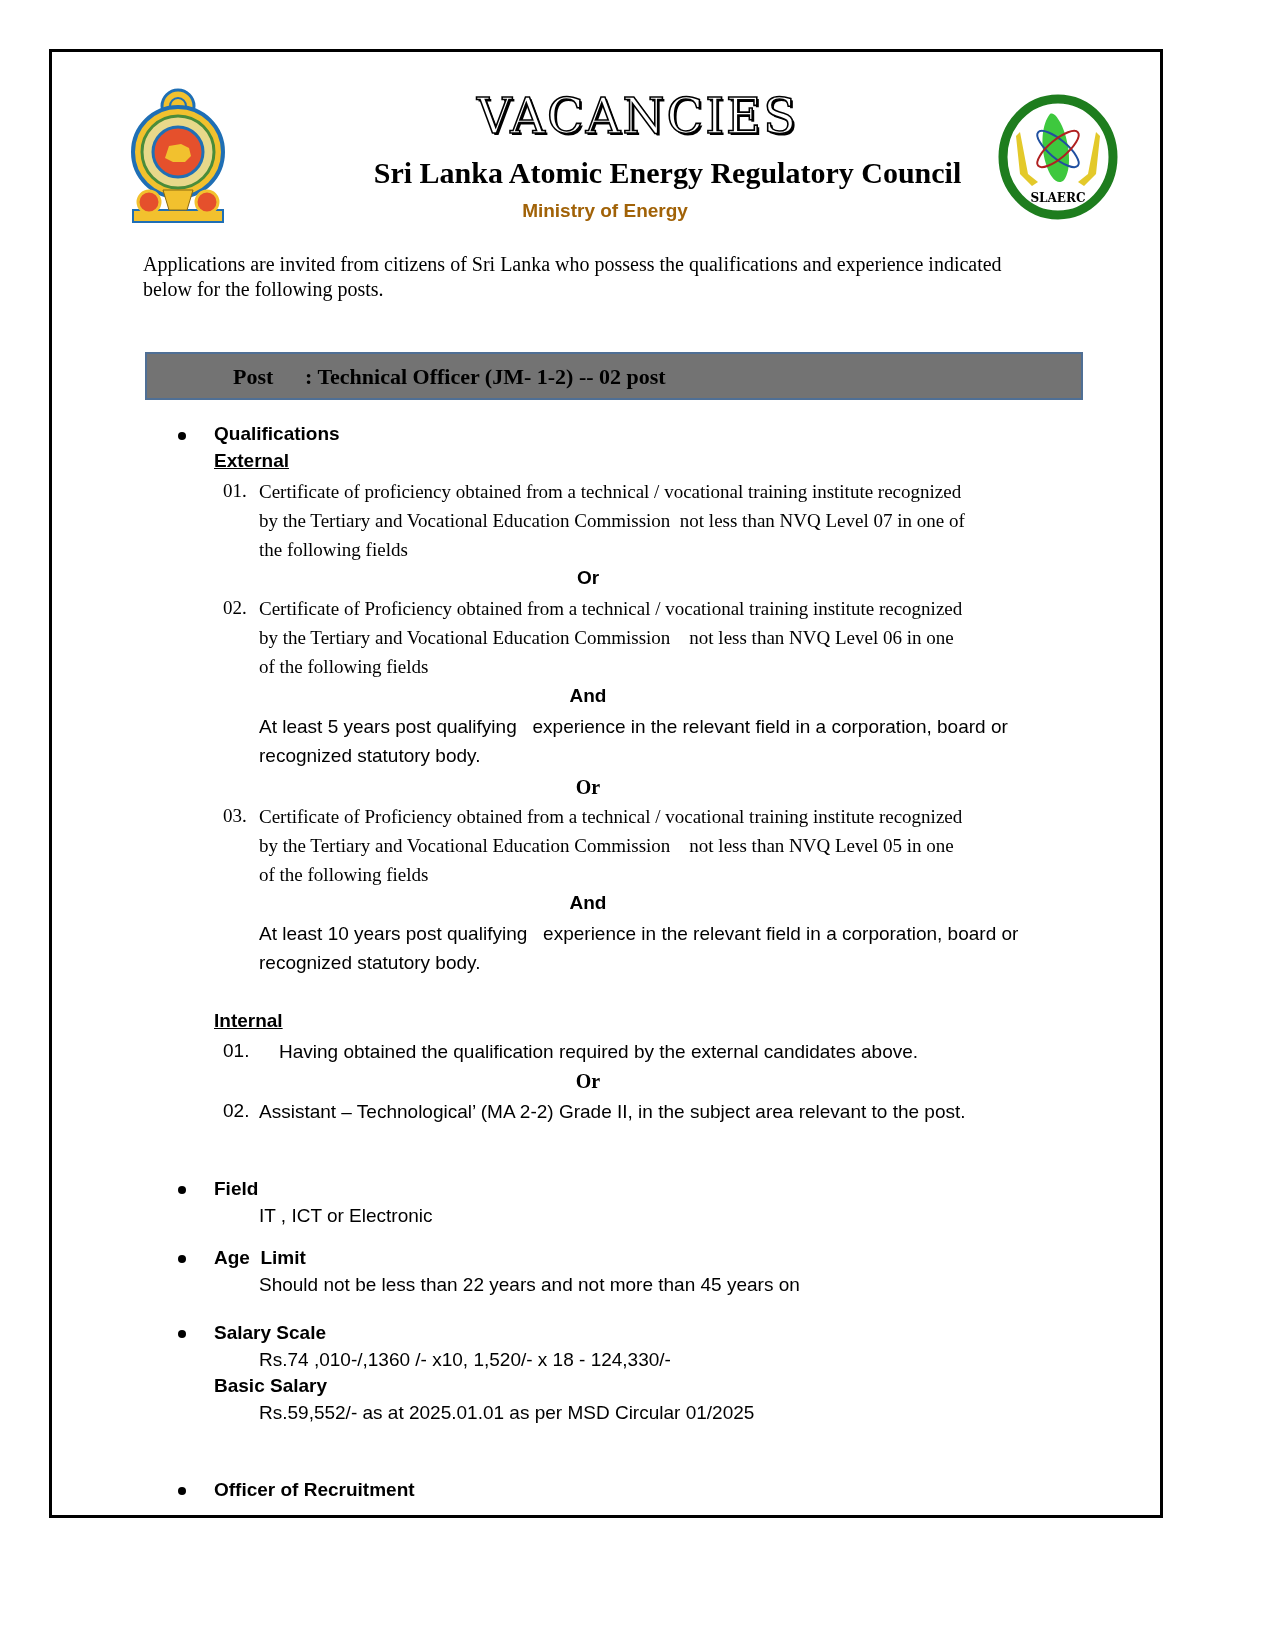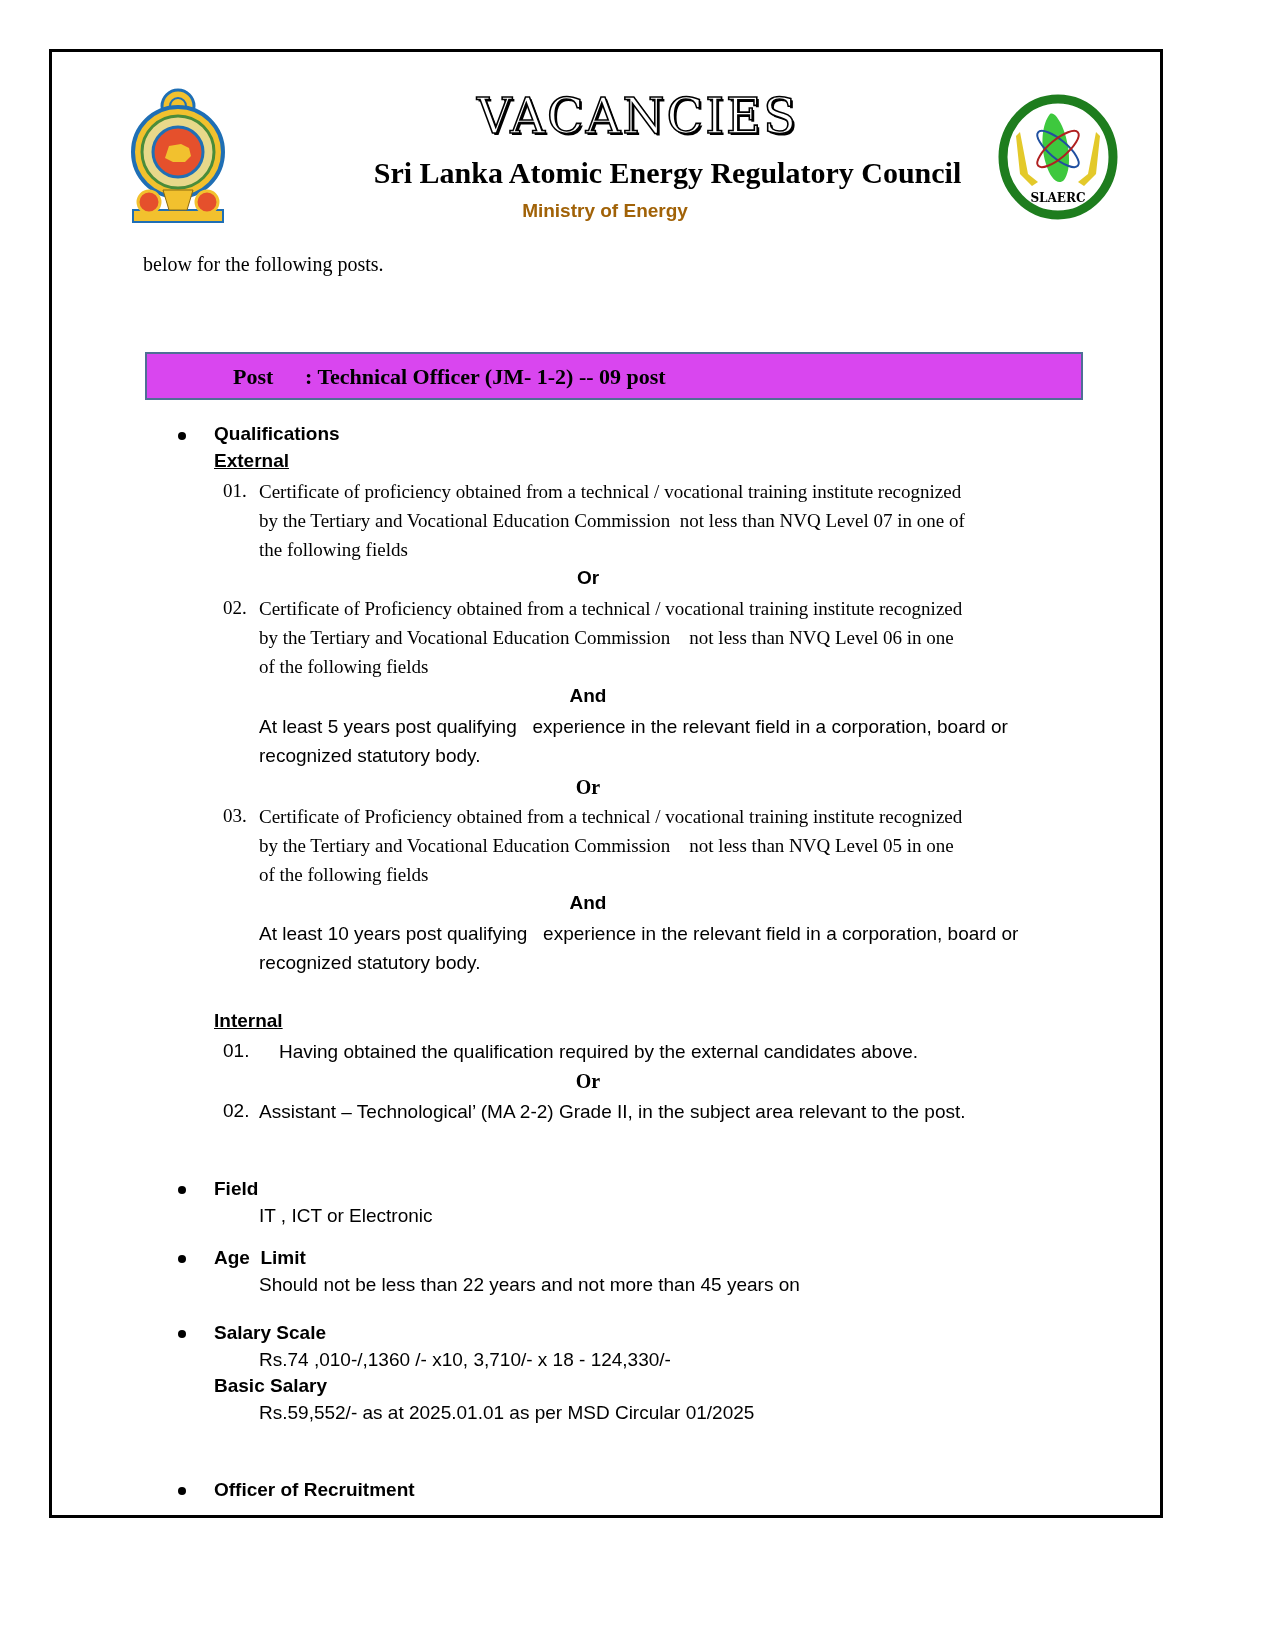--- a/index.html
+++ b/index.html
@@ -22,21 +22,21 @@
   .org { left: 0; width: 1335px; text-align: center; top: 156px; font-size: 30px; font-weight: bold; color: #000; }
   .ministry { left: 0; width: 1210px; text-align: center; top: 200px; font-size: 19px; font-weight: bold; color: #a16207; }
 
   .emblem { left: 129px; top: 86px; width: 98px; height: 138px; }
   .logo { left: 998px; top: 94px; width: 120px; height: 126px; }
 
   .intro { left: 143px; top: 252px; width: 940px; font-size: 20px; line-height: 25px; color: #000; }
 
   .post-bar {
     left: 145px; top: 352px; width: 938px; height: 48px; box-sizing: border-box;
-    background: #d946ef; border: 2px solid #4f6f95;
+    background: #737373; border: 2px solid #4f6f95;
     font-size: 22px; font-weight: bold; color: #000;
   }
   .post-bar .label { position: absolute; left: 86px; top: 10px; }
   .post-bar .value { position: absolute; left: 158px; top: 10px; }
 
   .bullet { width: 8px; height: 8px; border-radius: 50%; background: #000; }
   .head { font-size: 19px; font-weight: bold; color: #000; }
   .under { text-decoration: underline; }
   .txt { font-size: 19px; color: #000; line-height: 29px; }
   .stxt { font-size: 20px; color: #000; line-height: 29px; }
@@ -69,26 +69,27 @@
   <ellipse cx="60" cy="55" rx="26" ry="9" fill="none" stroke="#1f4fa0" stroke-width="2" transform="rotate(40 60 55)"></ellipse>
   <ellipse cx="60" cy="55" rx="26" ry="9" fill="none" stroke="#b02020" stroke-width="2" transform="rotate(-40 60 55)"></ellipse>
   <text x="60" y="108" text-anchor="middle" font-family="DejaVu Serif, serif" font-size="12" font-weight="bold" fill="#000">SLAERC</text>
 </svg>
 
 <div class="abs title">VACANCIES</div>
 <div class="abs org serif">Sri Lanka Atomic Energy Regulatory Council</div>
 <div class="abs ministry sans">Ministry of Energy</div>
 
 <div class="abs intro serif">
+  <div>Applications are invited from citizens of Sri Lanka who possess the qualifications and experience indicated</div>
   <div>below for the following posts.</div>
 </div>
 
 <div class="abs post-bar serif">
   <span class="label">Post</span>
-  <span class="value">: Technical Officer (JM- 1-2) -- 09 post</span>
+  <span class="value">: Technical Officer (JM- 1-2) -- 02 post</span>
 </div>
 
 <div class="abs bullet" style="left:178px; top:432px;"></div>
 <div class="abs head sans" style="left:214px; top:423px;">Qualifications</div>
 <div class="abs head sans under" style="left:214px; top:450px;">External</div>
 
 <div class="abs num serif" style="left:223px; top:480px;">01.</div>
 <div class="abs txt serif" style="left:259px; top:477px; width:820px;">
   <div>Certificate of proficiency obtained from a technical / vocational training institute recognized</div>
   <div>by the Tertiary and Vocational Education Commission  not less than NVQ Level 07 in one of</div>
@@ -135,21 +136,21 @@
 <div class="abs bullet" style="left:178px; top:1186px;"></div>
 <div class="abs head sans" style="left:214px; top:1178px;">Field</div>
 <div class="abs txt sans" style="left:259px; top:1201px;">IT , ICT or  Electronic</div>
 
 <div class="abs bullet" style="left:178px; top:1255px;"></div>
 <div class="abs head sans" style="left:214px; top:1247px; white-space:pre;">Age  Limit</div>
 <div class="abs txt sans" style="left:259px; top:1270px;">Should not be less than 22 years and not more than 45 years on</div>
 
 <div class="abs bullet" style="left:178px; top:1330px;"></div>
 <div class="abs head sans" style="left:214px; top:1322px;">Salary Scale</div>
-<div class="abs txt sans" style="left:259px; top:1345px;">Rs.74 ,010-/,1360 /- x10, 3,710/- x 18 - 124,330/-</div>
+<div class="abs txt sans" style="left:259px; top:1345px;">Rs.74 ,010-/,1360 /- x10, 1,520/- x 18 - 124,330/-</div>
 <div class="abs head sans" style="left:214px; top:1375px;">Basic Salary</div>
 <div class="abs txt sans" style="left:259px; top:1398px;">Rs.59,552/- as at 2025.01.01 as per MSD Circular 01/2025</div>
 
 <div class="abs bullet" style="left:178px; top:1487px;"></div>
 <div class="abs head sans" style="left:214px; top:1479px;">Officer of Recruitment</div>
 
 <style>
   .txt > div, .stxt > div, .intro > div { white-space: pre; }
 </style>
 

